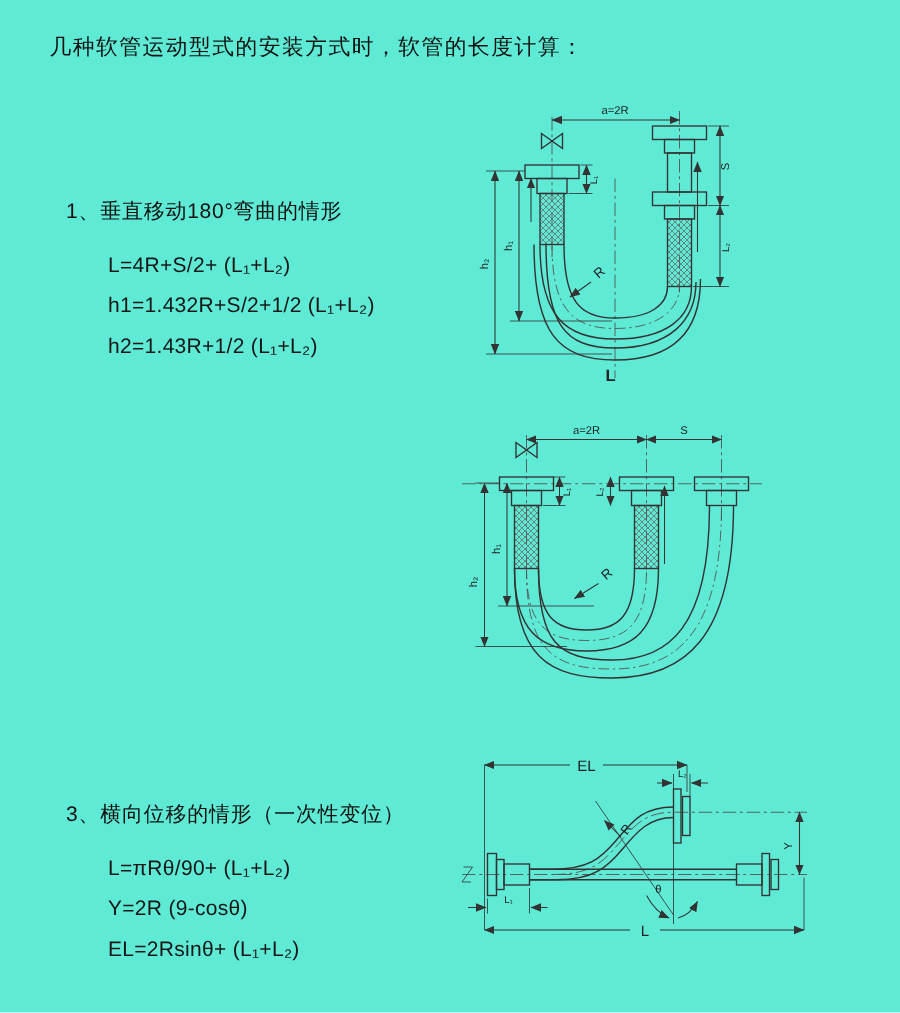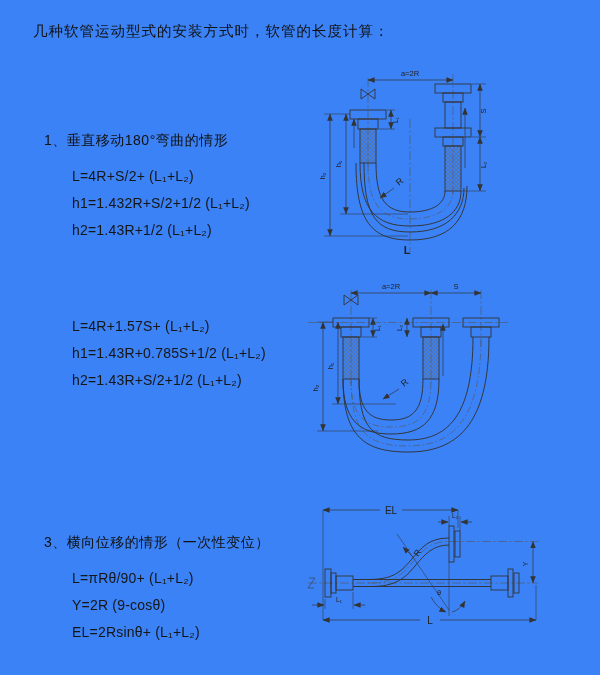--- a/index.html
+++ b/index.html
@@ -1,16 +1,16 @@
 <!DOCTYPE html>
 <html><head>
 <meta charset="utf-8">
 <style>
   html,body{margin:0;padding:0;background:#fff;}
-  .page{position:relative;width:600px;height:675px;background:#3b82f6;overflow:hidden;
+  .page{position:relative;width:600px;height:675px;background:#5eead4;overflow:hidden;
         font-family:"Liberation Sans","DejaVu Sans",sans-serif;color:#1a1a1a;}
   .title{position:absolute;left:33px;top:22px;font-size:14.5px;letter-spacing:1px;color:#111;}
   .section{position:absolute;}
   .sec-heading{font-size:14px;letter-spacing:0.5px;color:#111;margin-top:28px;}
   .formulas{margin-left:28px;margin-top:18px;}
   .formulas .formula{margin-top:11px;font-size:14px;letter-spacing:0.2px;color:#161616;}
   svg.diag{position:absolute;}
   
   .ln{fill:none;stroke:#333;stroke-width:0.9;}
   .hat{fill:url(#hatch);stroke:#333;stroke-width:0.9;}
@@ -118,25 +118,20 @@
       <line class="marr" x1="155" y1="104" x2="155" y2="44"></line>
     </g>
     <g>
       <line class="marr" x1="84" y1="124" x2="70" y2="134"></line>
       <text x="89" y="122" transform="rotate(-40 89 122)" style="font-size:9px">R</text>
     </g>
     <text x="97" y="190" text-anchor="middle" class="big">L</text>
   </svg>
 
   <div class="section" style="left:44px;top:300px">
-    <div class="formulas">
-      <div class="formula">L=4R+1.57S+ (L₁+L₂)</div>
-      <div class="formula">h1=1.43R+0.785S+1/2 (L₁+L₂)</div>
-      <div class="formula">h2=1.43R+S/2+1/2 (L₁+L₂)</div>
-    </div>
   </div>
 
   <svg class="diag" style="left:308px;top:276px" width="290" height="190" viewBox="0 0 290 190">
     <g>
       <line class="cl" x1="43" y1="14" x2="43" y2="110"></line>
       <line class="cl" x1="123" y1="14" x2="123" y2="110"></line>
       <line class="cl" x1="173" y1="14" x2="173" y2="72"></line>
       <line class="cl" x1="0" y1="46.5" x2="200" y2="46.5"></line>
     </g>
     <g>

